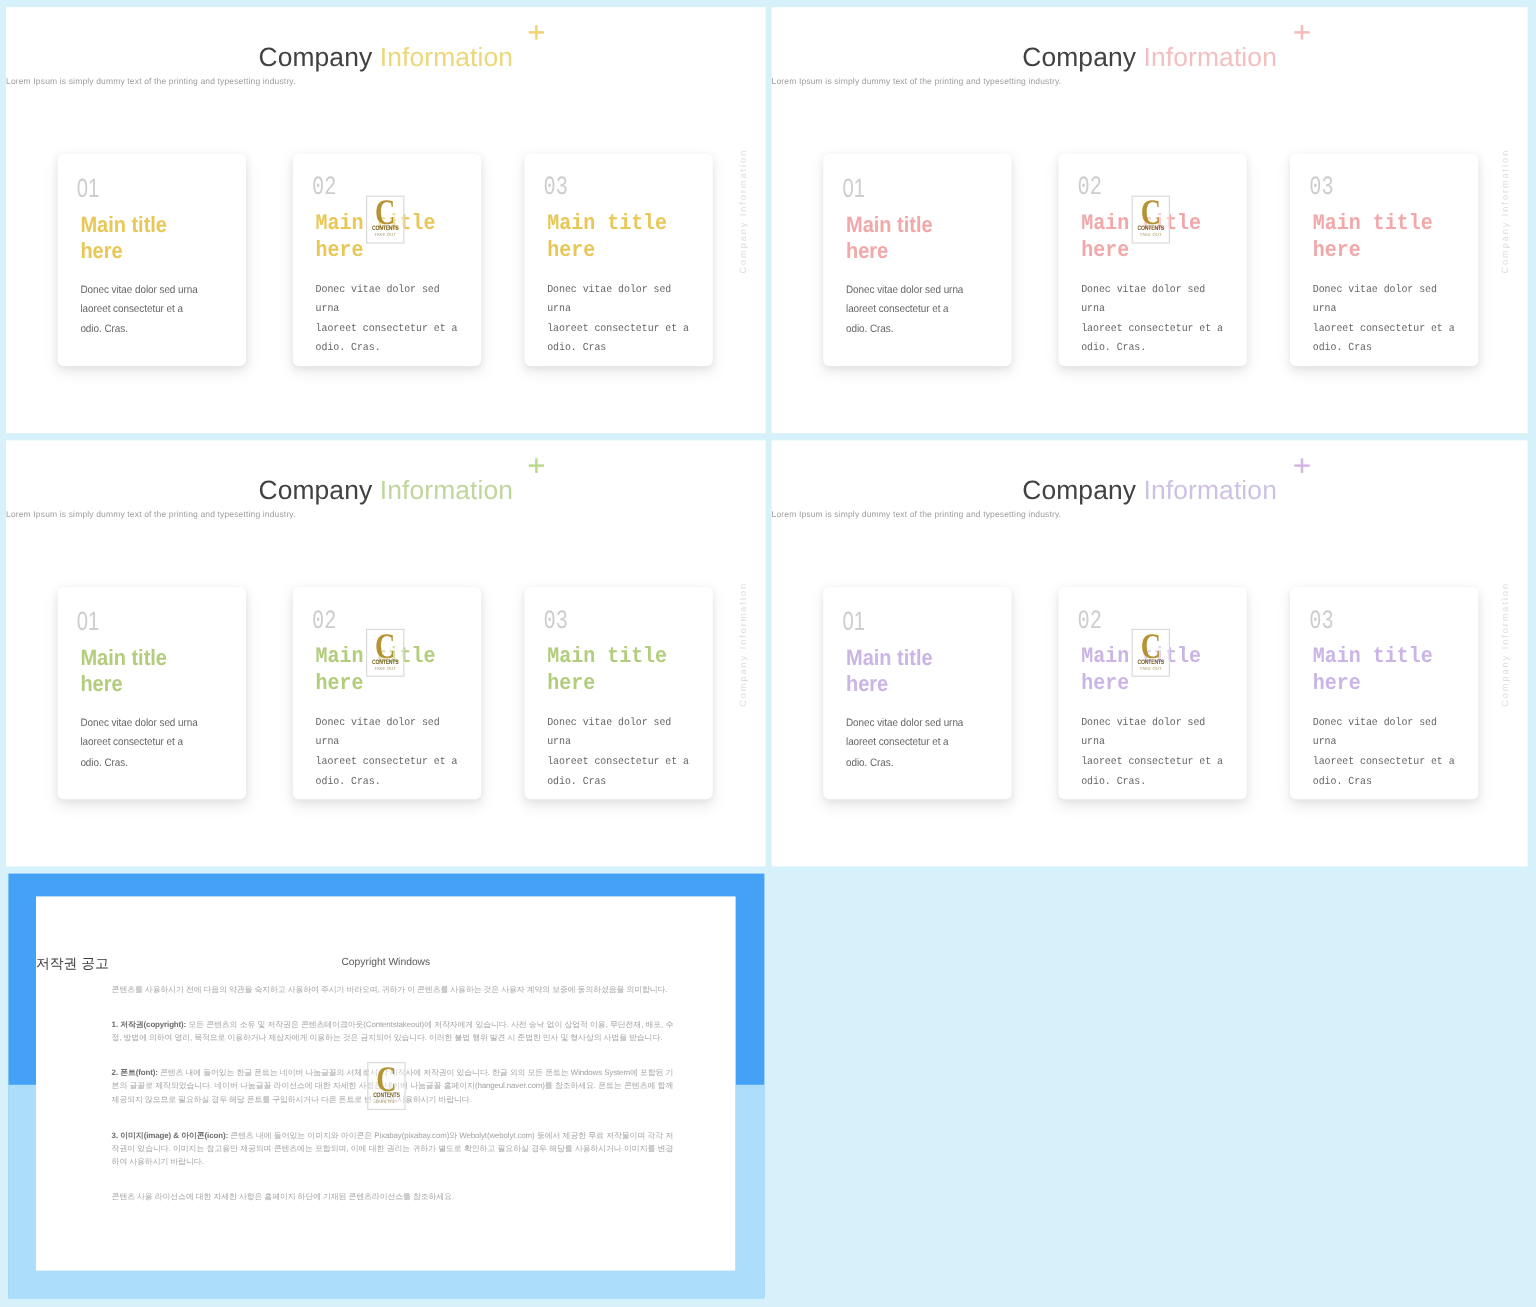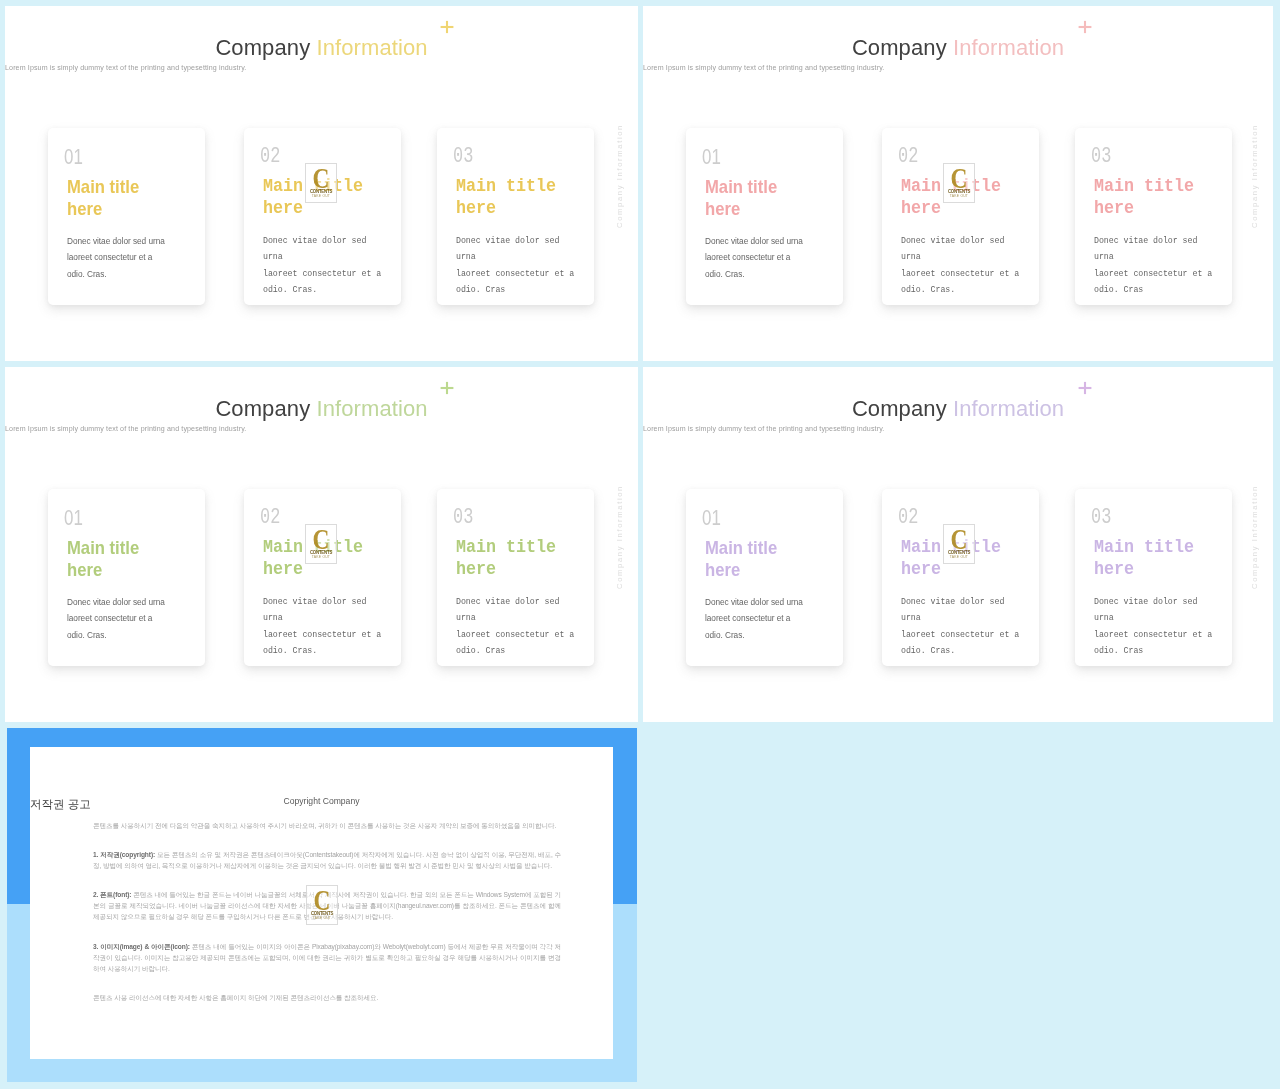--- a/index.html
+++ b/index.html
@@ -73,21 +73,21 @@
   .s5 .wm2{position:absolute;left:276px;top:138px;width:32px;height:40px;}
 </style>
 </head>
 <body>
 
 <div class="stage">
 
   <div class="s5">
     <div class="paper">
       <div class="cn-t1">저작권 공고</div>
-      <div class="cn-t2">Copyright Company</div>
+      <div class="cn-t2">Copyright Windows</div>
       <div class="cn-body">
         <p>콘텐츠를 사용하시기 전에 다음의 약관을 숙지하고 사용하여 주시기 바라오며, 귀하가 이 콘텐츠를 사용하는 것은 사용자 계약의 보증에 동의하셨음을 의미합니다.</p>
         <p><b>1. 저작권(copyright):</b><span> 모든 콘텐츠의 소유 및 저작권은 콘텐츠테이크아웃(Contentstakeout)에 저작자에게 있습니다. 사전 승낙 없이 상업적 이용, 무단전재, 배포, 수정, 방법에 의하여 영리, 목적으로 이용하거나 제삼자에게 이용하는 것은 금지되어 있습니다. 이러한 불법 행위 발견 시 준법한 민사 및 형사상의 사법을 받습니다.</span></p>
         <p><b>2. 폰트(font):</b><span> 콘텐츠 내에 들어있는 한글 폰트는 네이버 나눔글꼴의 서체로서 각 제작사에 저작권이 있습니다. 한글 외의 모든 폰트는 Windows System에 포함된 기본의 글꼴로 제작되었습니다. 네이버 나눔글꼴 라이선스에 대한 자세한 사항은 네이버 나눔글꼴 홈페이지(hangeul.naver.com)를 참조하세요. 폰트는 콘텐츠에 함께 제공되지 않으므로 필요하실 경우 해당 폰트를 구입하시거나 다른 폰트로 변경하여 사용하시기 바랍니다.</span></p>
         <p><b>3. 이미지(image) &amp; 아이콘(icon):</b><span> 콘텐츠 내에 들어있는 이미지와 아이콘은 Pixabay(pixabay.com)와 Webolyt(webolyt.com) 등에서 제공한 무료 저작물이며 각각 저작권이 있습니다. 이미지는 참고용만 제공되며 콘텐츠에는 포함되며, 이에 대한 권리는 귀하가 별도로 확인하고 필요하실 경우 해당를 사용하시거나 이미지를 변경하여 사용하시기 바랍니다.</span></p>
         <p>콘텐츠 사용 라이선스에 대한 자세한 사항은 홈페이지 하단에 기재된 콘텐츠라이선스를 참조하세요.</p>
       </div>
       <div class="wm wm2">
         <div class="c">C</div>
         <div class="n1">CONTENTS</div>

